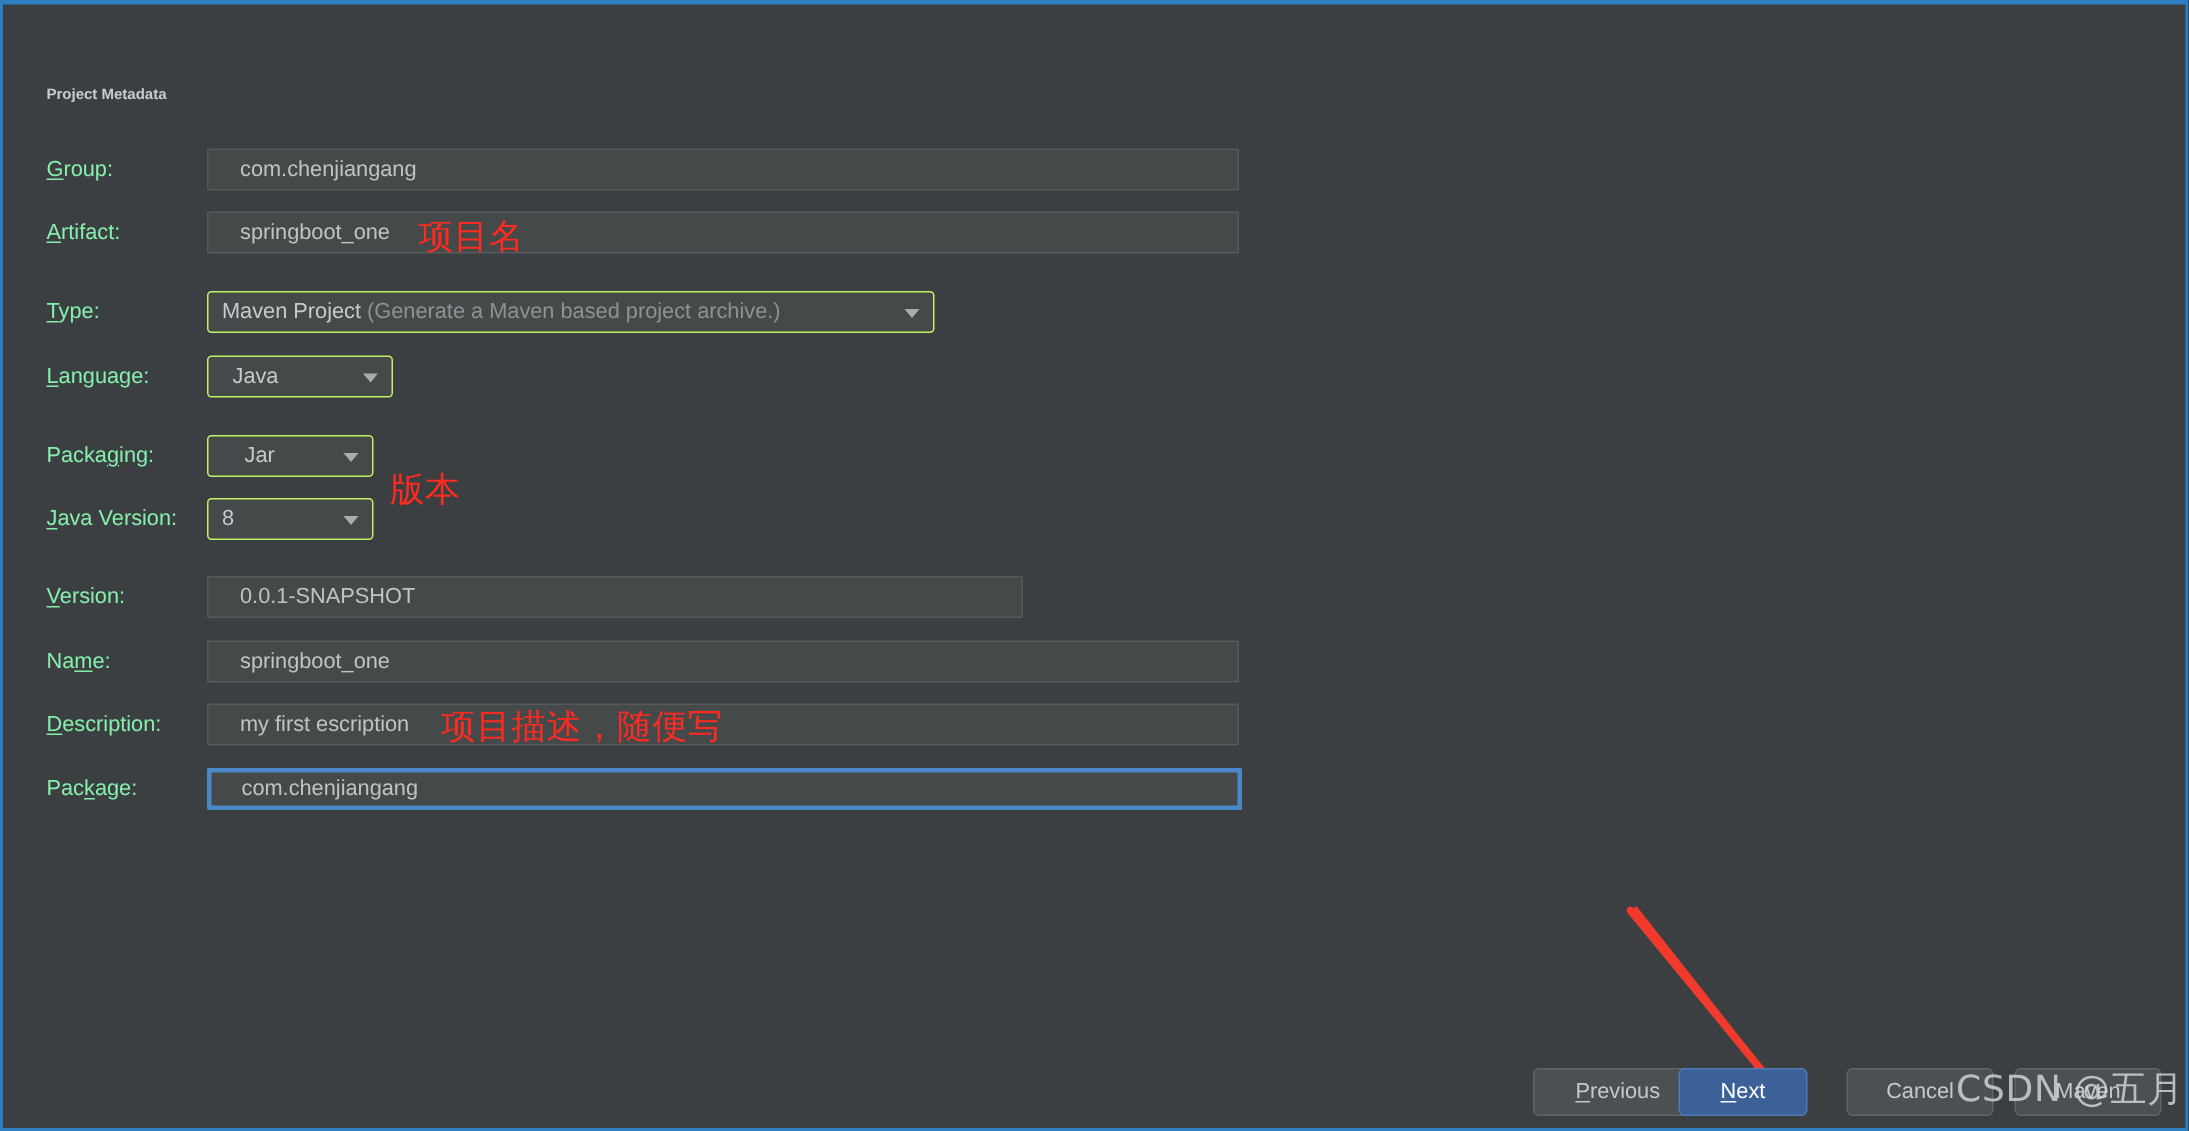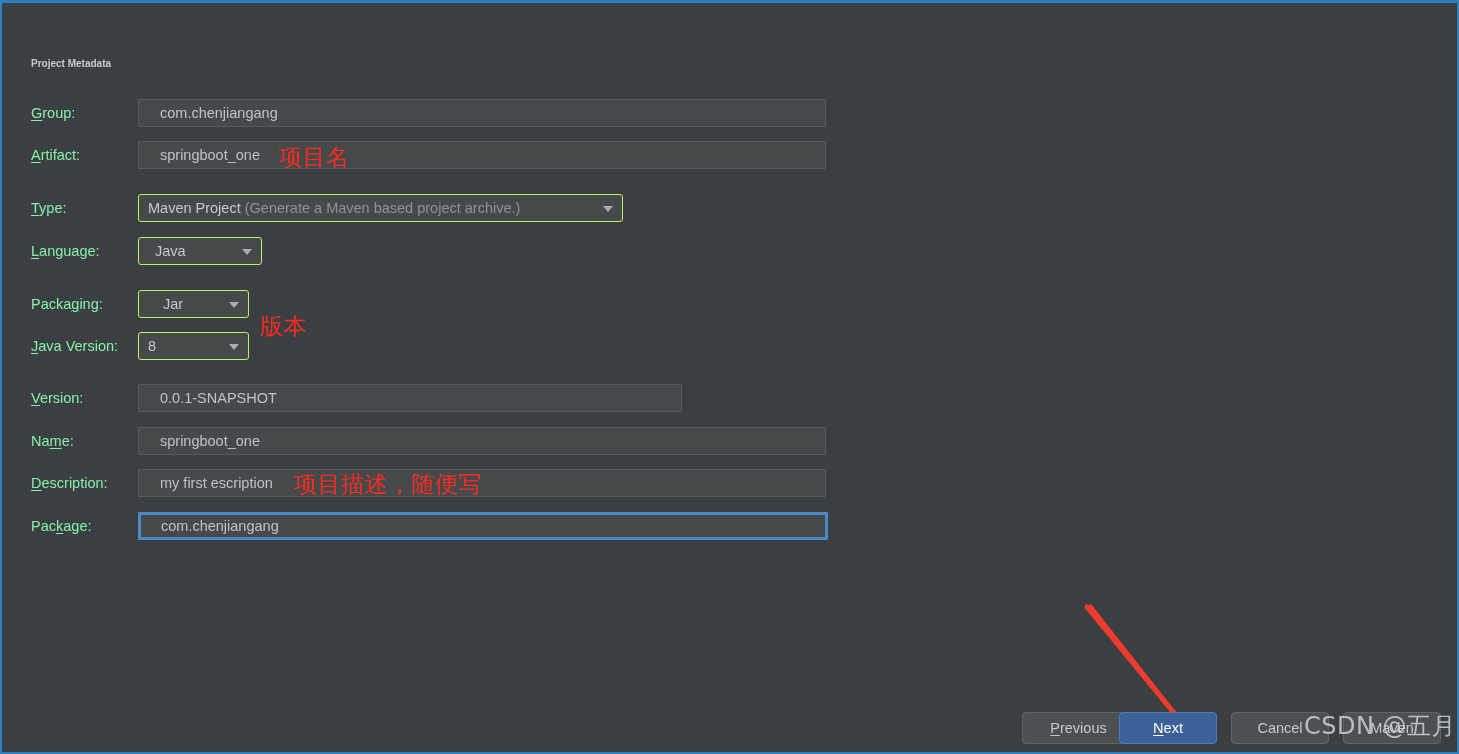--- a/index.html
+++ b/index.html
@@ -284,21 +284,21 @@
 
     <div id="arrow-annot">
       <svg width="180" height="170" viewBox="0 0 180 170">
         <path d="M25 18 L128 139 L113 131 L136 155 L131 124 L122 133 L29 15 Z" fill="#f03a2e"></path>
         <path d="M25 18 L126 141" stroke="#f03a2e" stroke-width="5" stroke-linecap="round"></path>
         <path d="M110 118 L140 152 L96 141 Z" fill="#f03a2e"></path>
       </svg>
     </div>
 
     <div class="btn" style="left:1003px; top:673px; width:113px;margin-left:17px;"><u>P</u>revious</div>
-    <div class="btn primary" style="left:1117px; top:673px; width:98px;"><u>N</u>ext</div>
+    <div class="btn primary" style="left:1117px; top:673px; width:86px;"><u>N</u>ext</div>
     <div class="btn" style="left:1229px; top:673px; width:98px;">Cancel</div>
     <div class="btn" style="left:1341px; top:673px; width:98px;">Maven</div>
 
   </div>
 
   <div id="watermark">CSDN @五月CG</div>
 
 </div>
 
 </body></html>

